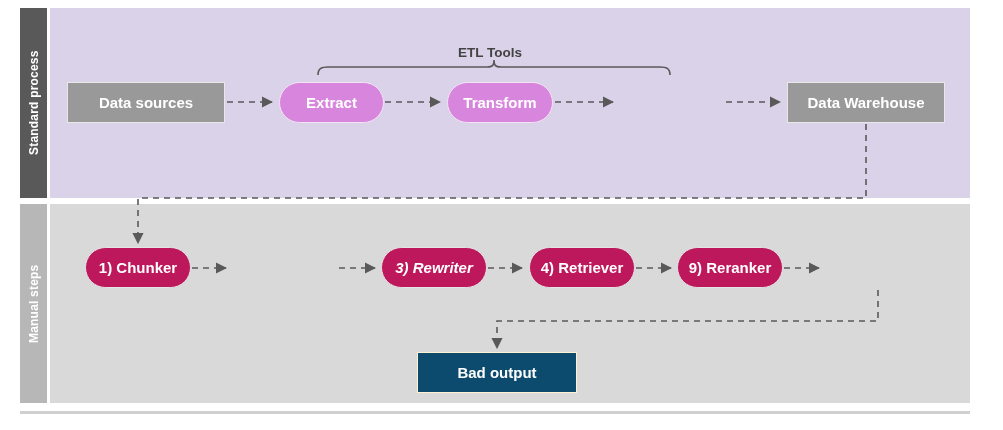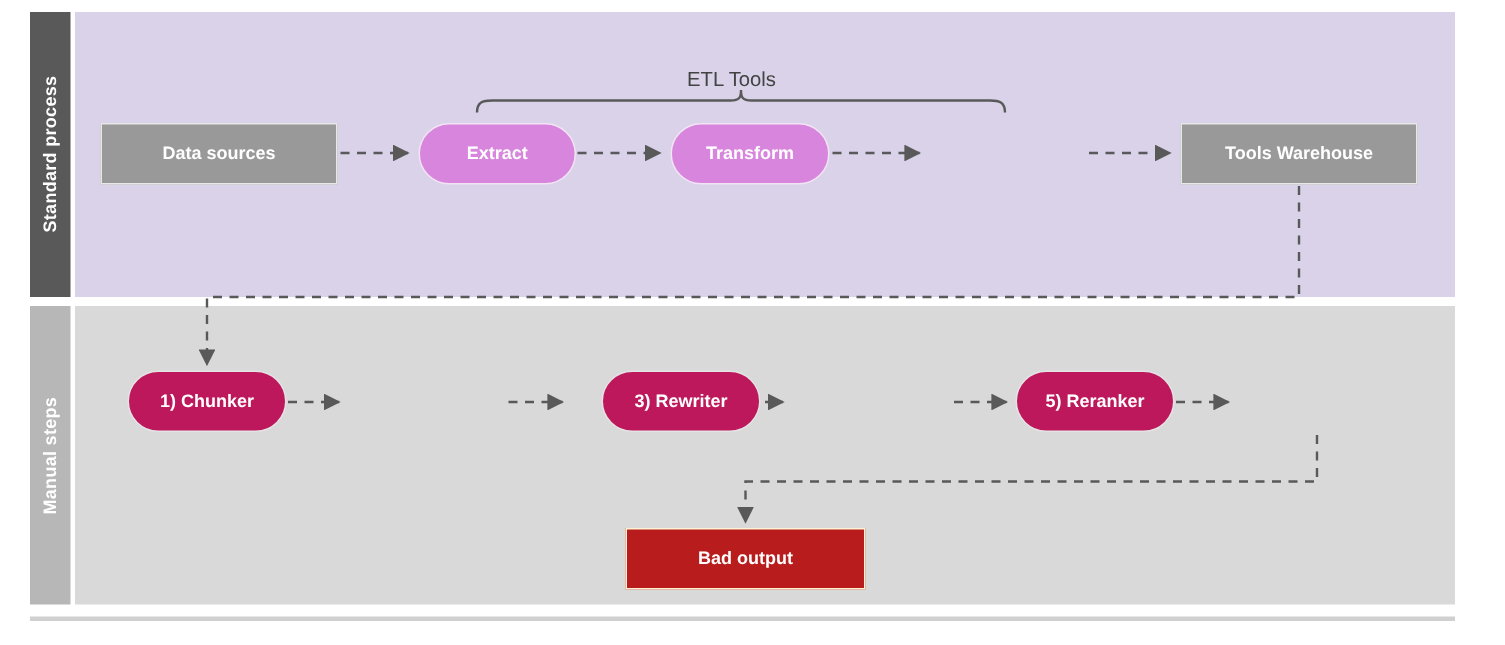--- a/index.html
+++ b/index.html
@@ -53,41 +53,41 @@
 
   
   .node {
     position: absolute;
     display: flex;
     align-items: center;
     justify-content: center;
     text-align: right;
     color: #ffffff;
     font-weight: bold;
-    font-size: 12px;
+    font-size: 15px;
     line-height: 1.15;
     box-sizing: border-box;
     padding: 2px 6px;
   }
   .node.rect {
     background: #999999;
     border: 1px solid #e8e8e8;
   }
   .node.pill-etl {
     background: #d885dd;
     border: 1px solid #f2e4f4;
     border-radius: 999px;
   }
   .node.pill-step {
     background: #be185d;
     border: 1px solid #e4e4e4;
     border-radius: 999px;
   }
   .node.rect-warn {
-    background: #b91c1c;
+    background: #0c4a6e;
     border: 1px solid #fdf3d2;
   }
 
   
   #wires {
     position: absolute;
     left: 0;
     top: 0;
     width: 1003px;
     height: 430px;
@@ -101,21 +101,21 @@
   }
   .brace {
     fill: none;
     stroke: #595959;
     stroke-width: 1.6;
   }
 
   .brace-label {
     position: absolute;
     color: #434343;
-    font-weight: normal;
+    font-weight: bold;
     font-size: 13.5px;
     white-space: nowrap;
   }
 </style>
 </head>
 <body>
 
 <div id="canvas">
 
   <div class="lane-label" id="lane-standard-label">Standard process</div>
@@ -157,26 +157,27 @@
 
   <div class="brace-label" style="left:458px; top:45px;">ETL Tools</div>
 
   <div class="node rect" style="left:67px; top:82px; width:158px; height:41px;">Data sources</div>
 
   <div class="node pill-etl" style="left:279px; top:82px; width:105px; height:41px;">Extract</div>
 
   <div class="node pill-etl" style="left:447px; top:82px; width:106px; height:41px;">Transform</div>
 
 
-  <div class="node rect" style="left:787px; top:82px; width:158px; height:41px;">Tools Warehouse</div>
+  <div class="node rect" style="left:787px; top:82px; width:158px; height:41px;">Data Warehouse</div>
 
   <div class="node pill-step" style="left:85px; top:247px; width:106px; height:41px;">1) Chunker</div>
 
 
-  <div class="node pill-step" style="left:401px; top:247px; width:106px; height:41px;">3) Rewriter</div>
+  <div class="node pill-step" style="left:381px; top:247px; width:106px; height:41px;font-style:italic;">3) Rewriter</div>
 
+  <div class="node pill-step" style="left:529px; top:247px; width:106px; height:41px;">4) Retriever</div>
 
-  <div class="node pill-step" style="left:677px; top:247px; width:106px; height:41px;">5) Reranker</div>
+  <div class="node pill-step" style="left:677px; top:247px; width:106px; height:41px;">9) Reranker</div>
 
 
   <div class="node rect-warn" style="left:417px; top:352px; width:160px; height:41px;">Bad output</div>
 
 </div>
 
 </body></html>

